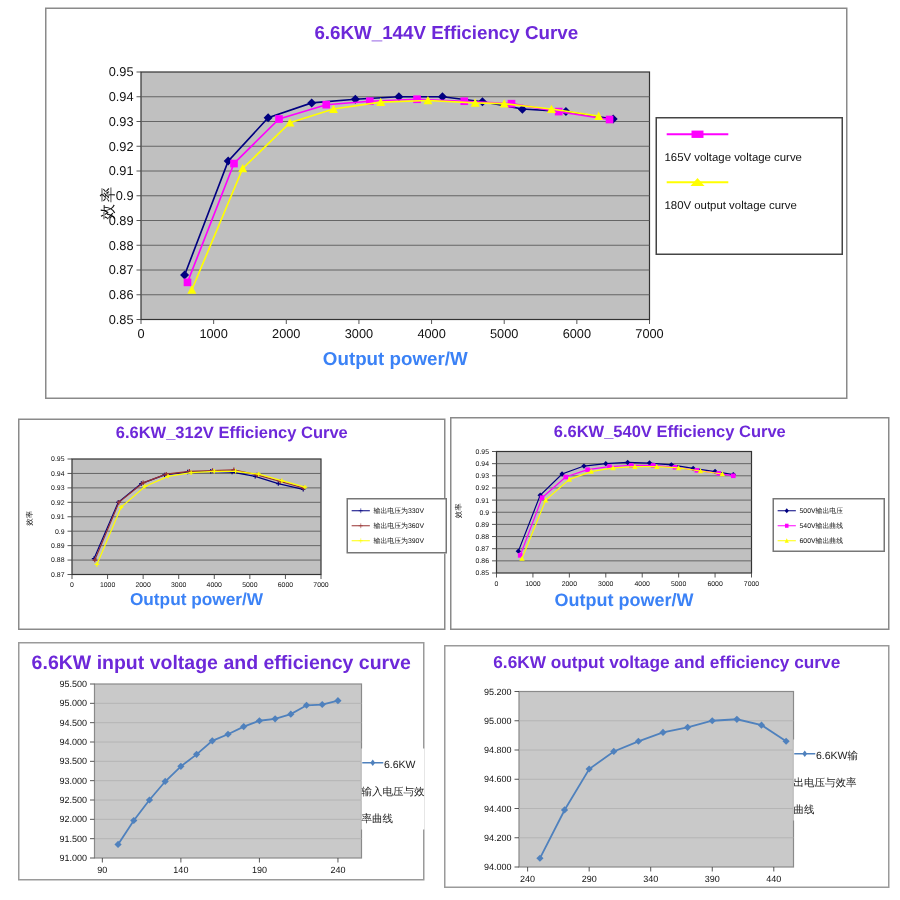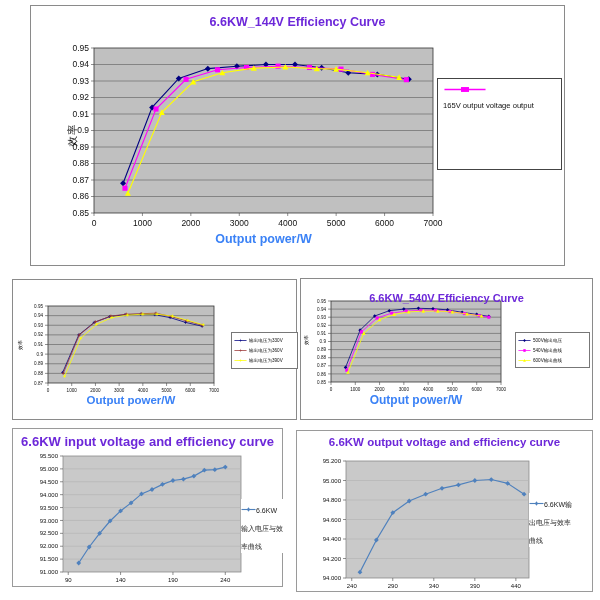--- a/index.html
+++ b/index.html
@@ -10,21 +10,21 @@
   .panel{position:absolute;background:#ffffff;border:1px solid #8a8a8a;box-sizing:border-box;}
   .p-top{left:30px;top:5px;width:535px;height:261px;}
   .p-ml {left:12px;top:279px;width:285px;height:141px;}
   .p-mr {left:300px;top:278px;width:293px;height:142px;}
   .p-bl {left:12px;top:428px;width:271px;height:159px;border-color:#9a9a9a;}
   .p-br {left:296px;top:430px;width:297px;height:162px;border-color:#9a9a9a;padding-left:39px;}
 
   .chart-title{position:absolute;left:0;width:100%;text-align:center;font-weight:600;color:#6d28d9;}
   .p-top .chart-title{top:9px;font-size:12.5px;}
   .p-ml  .chart-title{top:3px;font-size:11px;}
-  .p-mr  .chart-title{top:3px;font-size:11px;margin-top:10px;}
+  .p-mr  .chart-title{top:3px;font-size:11px;}
   .p-bl  .chart-title{top:5px;font-size:13px;}
   .p-br  .chart-title{top:5px;font-size:11.5px;}
 
   svg.chart{position:absolute;left:0;top:0;}
   svg text{font-family:"Liberation Sans",sans-serif;}
 
   .y-title{position:absolute;transform:rotate(-90deg);transform-origin:center center;color:#111;}
   .p-top .y-title{left:30px;top:122px;font-size:10.5px;letter-spacing:1px;}
   .p-ml  .y-title{left:2px;top:62px;font-size:5px;}
   .p-mr  .y-title{left:0px;top:58px;font-size:5px;}
@@ -143,21 +143,25 @@
       <path d="M336.62142857142857 63.749999999999844 L339.62142857142857 69.29999999999984 L333.62142857142857 69.29999999999984 Z" fill="#ffff00"></path>
       <path d="M368.1 68.36999999999989 L371.1 73.91999999999989 L365.1 73.91999999999989 Z" fill="#ffff00"></path>
     </svg>
   <div class="chart-title">6.6KW_144V Efficiency Curve</div>
   <div class="y-title">效率</div>
   <div class="x-title">Output power/W</div>
   <div class="legend">
       <div class="lg-entry"><svg class="lg-sample" viewBox="0 0 30 10" preserveAspectRatio="none">
           <line x1="1" y1="5" x2="29" y2="5" stroke="#ff00ff" stroke-width="1.6"></line>
           <rect x="12.28" y="2.28" width="5.44" height="5.44" fill="#ff00ff"></rect>
-        </svg><span class="lg-label">165V output voltage output</span></div>
+        </svg><span class="lg-label">165V voltage voltage curve</span></div>
+      <div class="lg-entry"><svg class="lg-sample" viewBox="0 0 30 10" preserveAspectRatio="none">
+          <line x1="1" y1="5" x2="29" y2="5" stroke="#ffff00" stroke-width="1.6"></line>
+          <path d="M15 1.7999999999999998 L18.2 7.720000000000001 L11.8 7.720000000000001 Z" fill="#ffff00"></path>
+        </svg><span class="lg-label">180V output voltage curve</span></div>
     </div>
 </div>
 
 <div class="panel p-ml">
   <svg class="chart" width="283" height="139">
       <rect x="35" y="26" width="166" height="77" fill="#c0c0c0" stroke="#333333" stroke-width="0.8"></rect>
       <line x1="32" y1="26" x2="35" y2="26" stroke="#444" stroke-width="0.6"></line>
       <text x="30" y="27.61" text-anchor="end" font-size="4.6" fill="#111">0.95</text>
       <line x1="35" y1="35.625000000000014" x2="201" y2="35.625000000000014" stroke="#5a5a5a" stroke-width="0.6"></line>
       <line x1="32" y1="35.625000000000014" x2="35" y2="35.625000000000014" stroke="#444" stroke-width="0.6"></line>
@@ -255,20 +259,21 @@
       <line x1="129.85714285714283" y1="32.681249999999956" x2="129.85714285714283" y2="35.681249999999956" stroke="#ffff00" stroke-width="0.8"></line>
       <line x1="142.5857142857143" y1="34.181249999999956" x2="145.5857142857143" y2="34.181249999999956" stroke="#ffff00" stroke-width="0.8"></line>
       <line x1="144.0857142857143" y1="32.681249999999956" x2="144.0857142857143" y2="35.681249999999956" stroke="#ffff00" stroke-width="0.8"></line>
       <line x1="158" y1="36.10624999999996" x2="161" y2="36.10624999999996" stroke="#ffff00" stroke-width="0.8"></line>
       <line x1="159.5" y1="34.60624999999996" x2="159.5" y2="37.60624999999996" stroke="#ffff00" stroke-width="0.8"></line>
       <line x1="173.4142857142857" y1="40.437499999999915" x2="176.4142857142857" y2="40.437499999999915" stroke="#ffff00" stroke-width="0.8"></line>
       <line x1="174.9142857142857" y1="38.937499999999915" x2="174.9142857142857" y2="41.937499999999915" stroke="#ffff00" stroke-width="0.8"></line>
       <line x1="188.82857142857142" y1="44.76874999999997" x2="191.82857142857142" y2="44.76874999999997" stroke="#ffff00" stroke-width="0.8"></line>
       <line x1="190.32857142857142" y1="43.26874999999997" x2="190.32857142857142" y2="46.26874999999997" stroke="#ffff00" stroke-width="0.8"></line>
     </svg>
+  <div class="chart-title">6.6KW_312V Efficiency Curve</div>
   <div class="y-title">效率</div>
   <div class="x-title">Output power/W</div>
   <div class="legend">
       <div class="lg-entry">
         <svg class="lg-sample" viewBox="0 0 30 10" preserveAspectRatio="none">
           <line x1="1" y1="5" x2="29" y2="5" stroke="#000080" stroke-width="1.6"></line>
           <line x1="11.8" y1="5" x2="18.2" y2="5" stroke="#000080" stroke-width="0.8"></line>
           <line x1="15" y1="1.7999999999999998" x2="15" y2="8.2" stroke="#000080" stroke-width="0.8"></line>
         </svg>
         <span class="lg-label">输出电压为330V</span>

